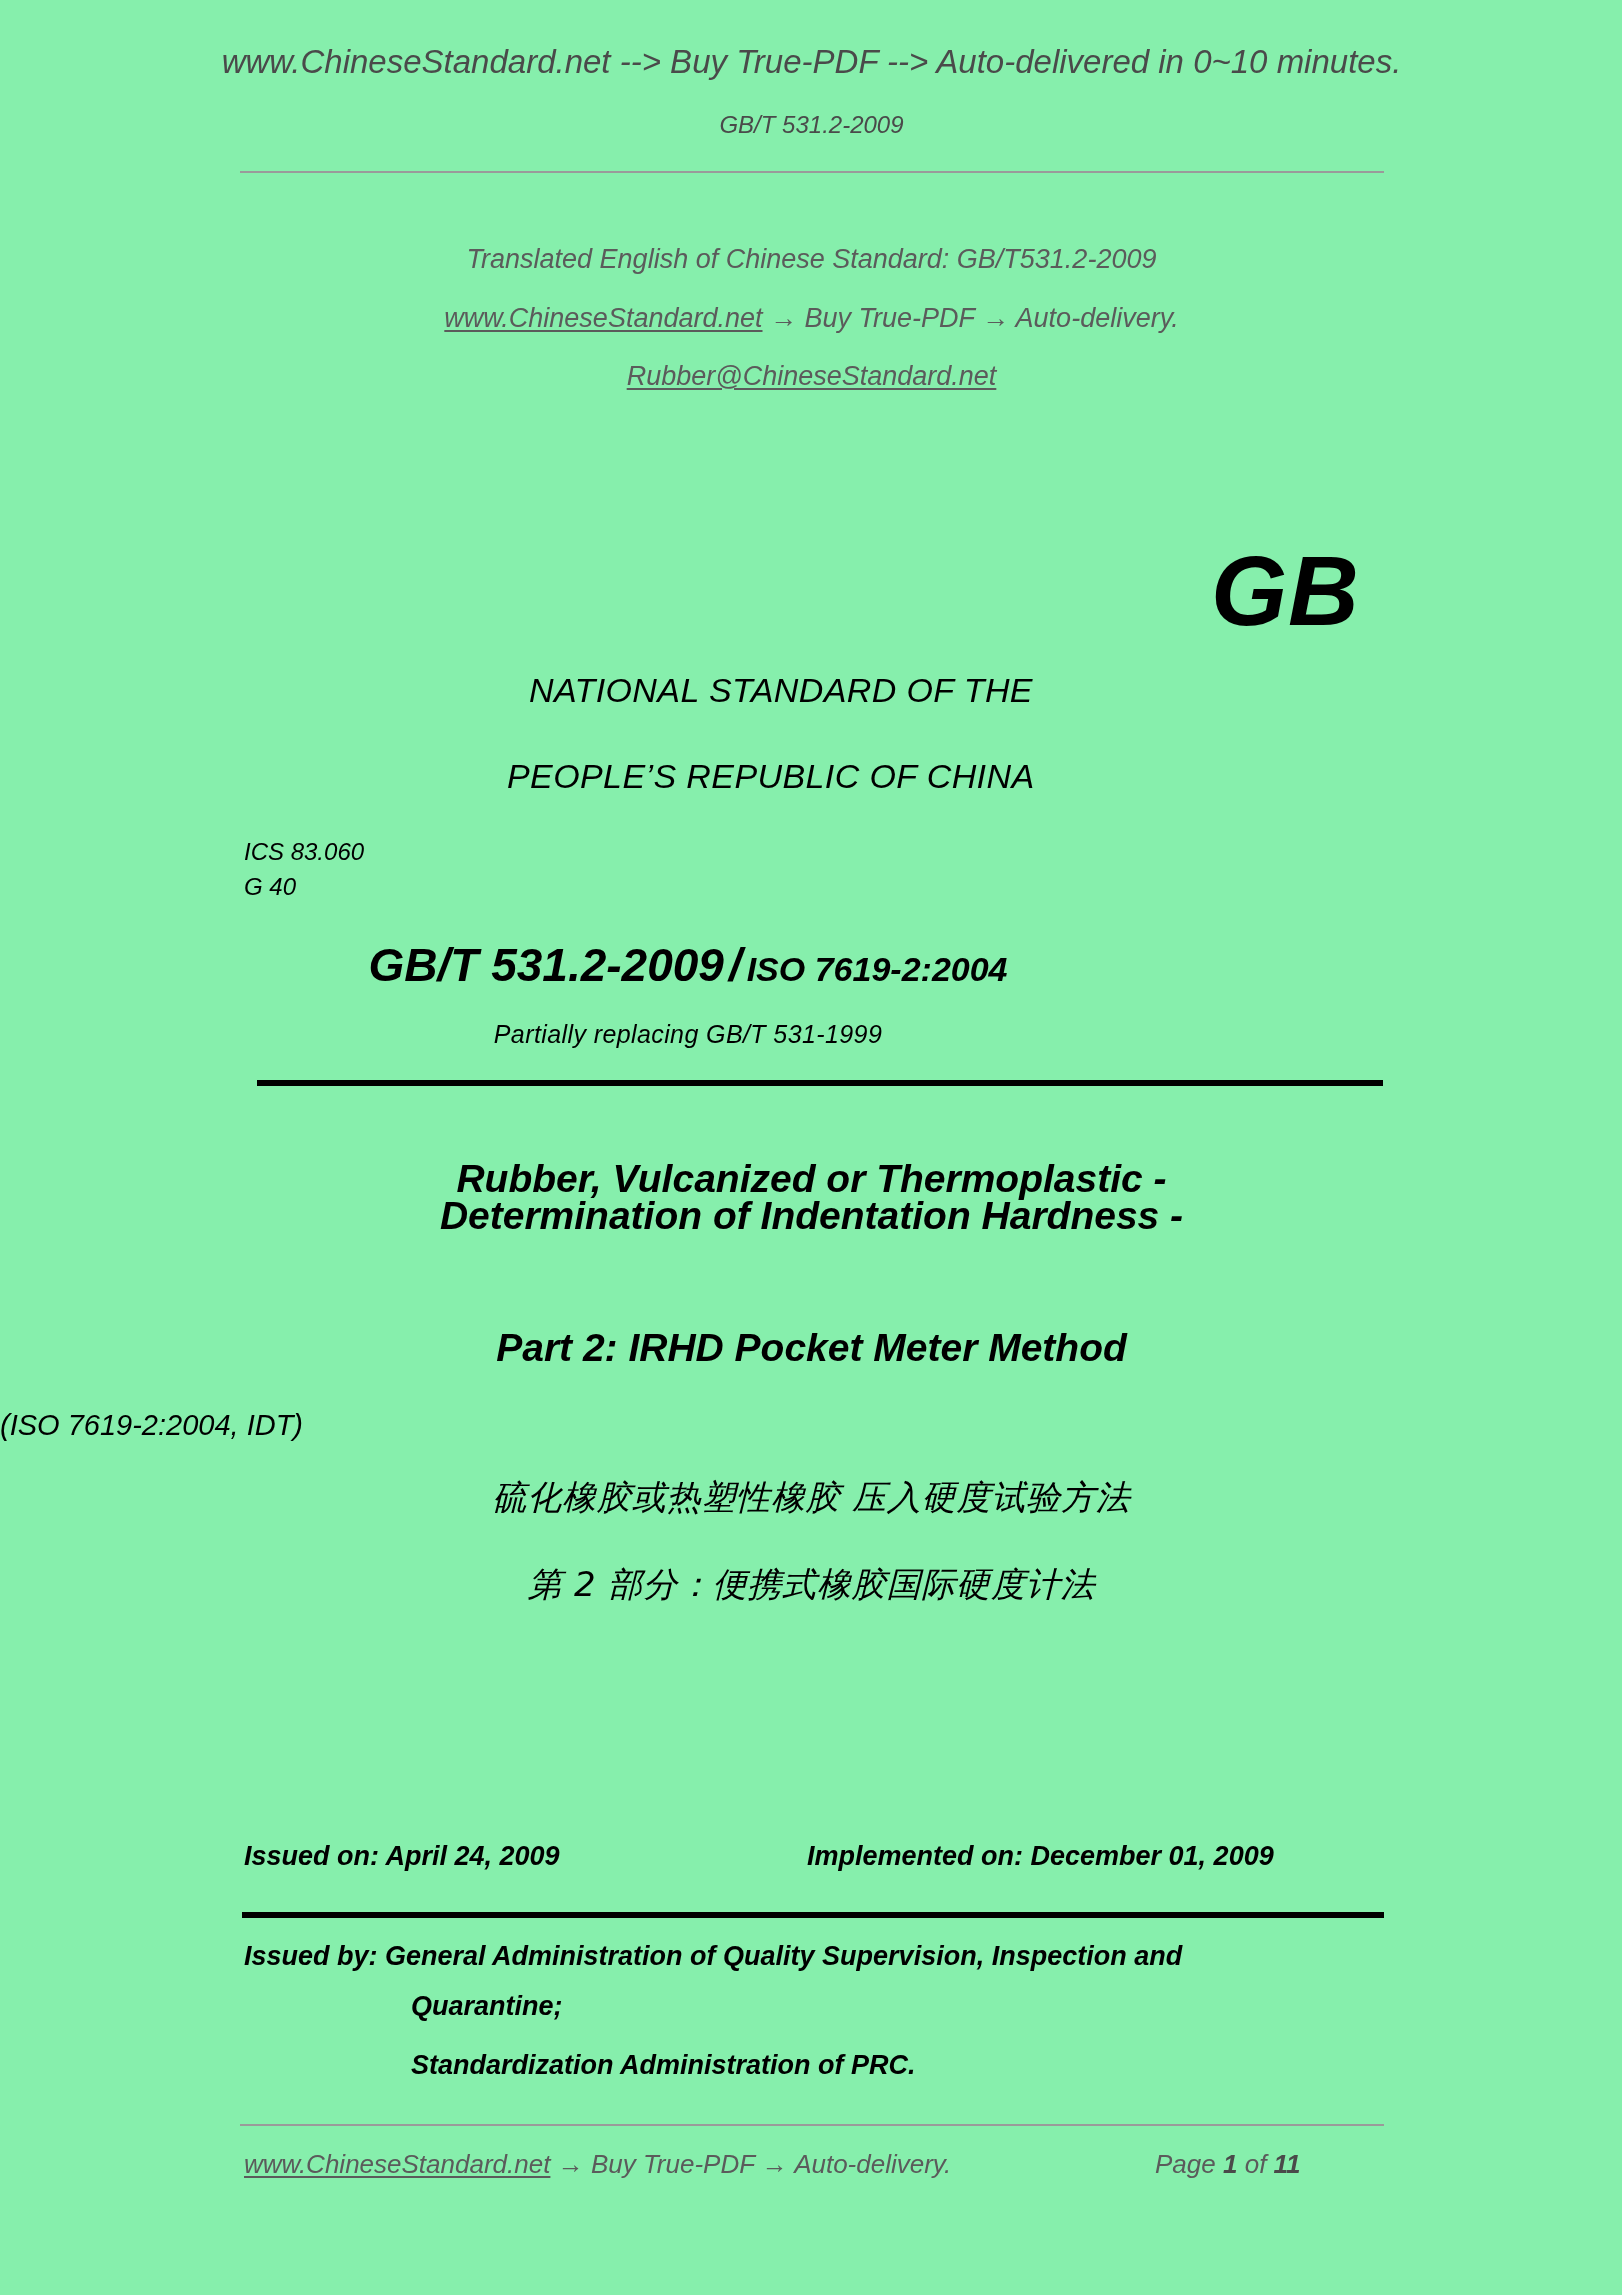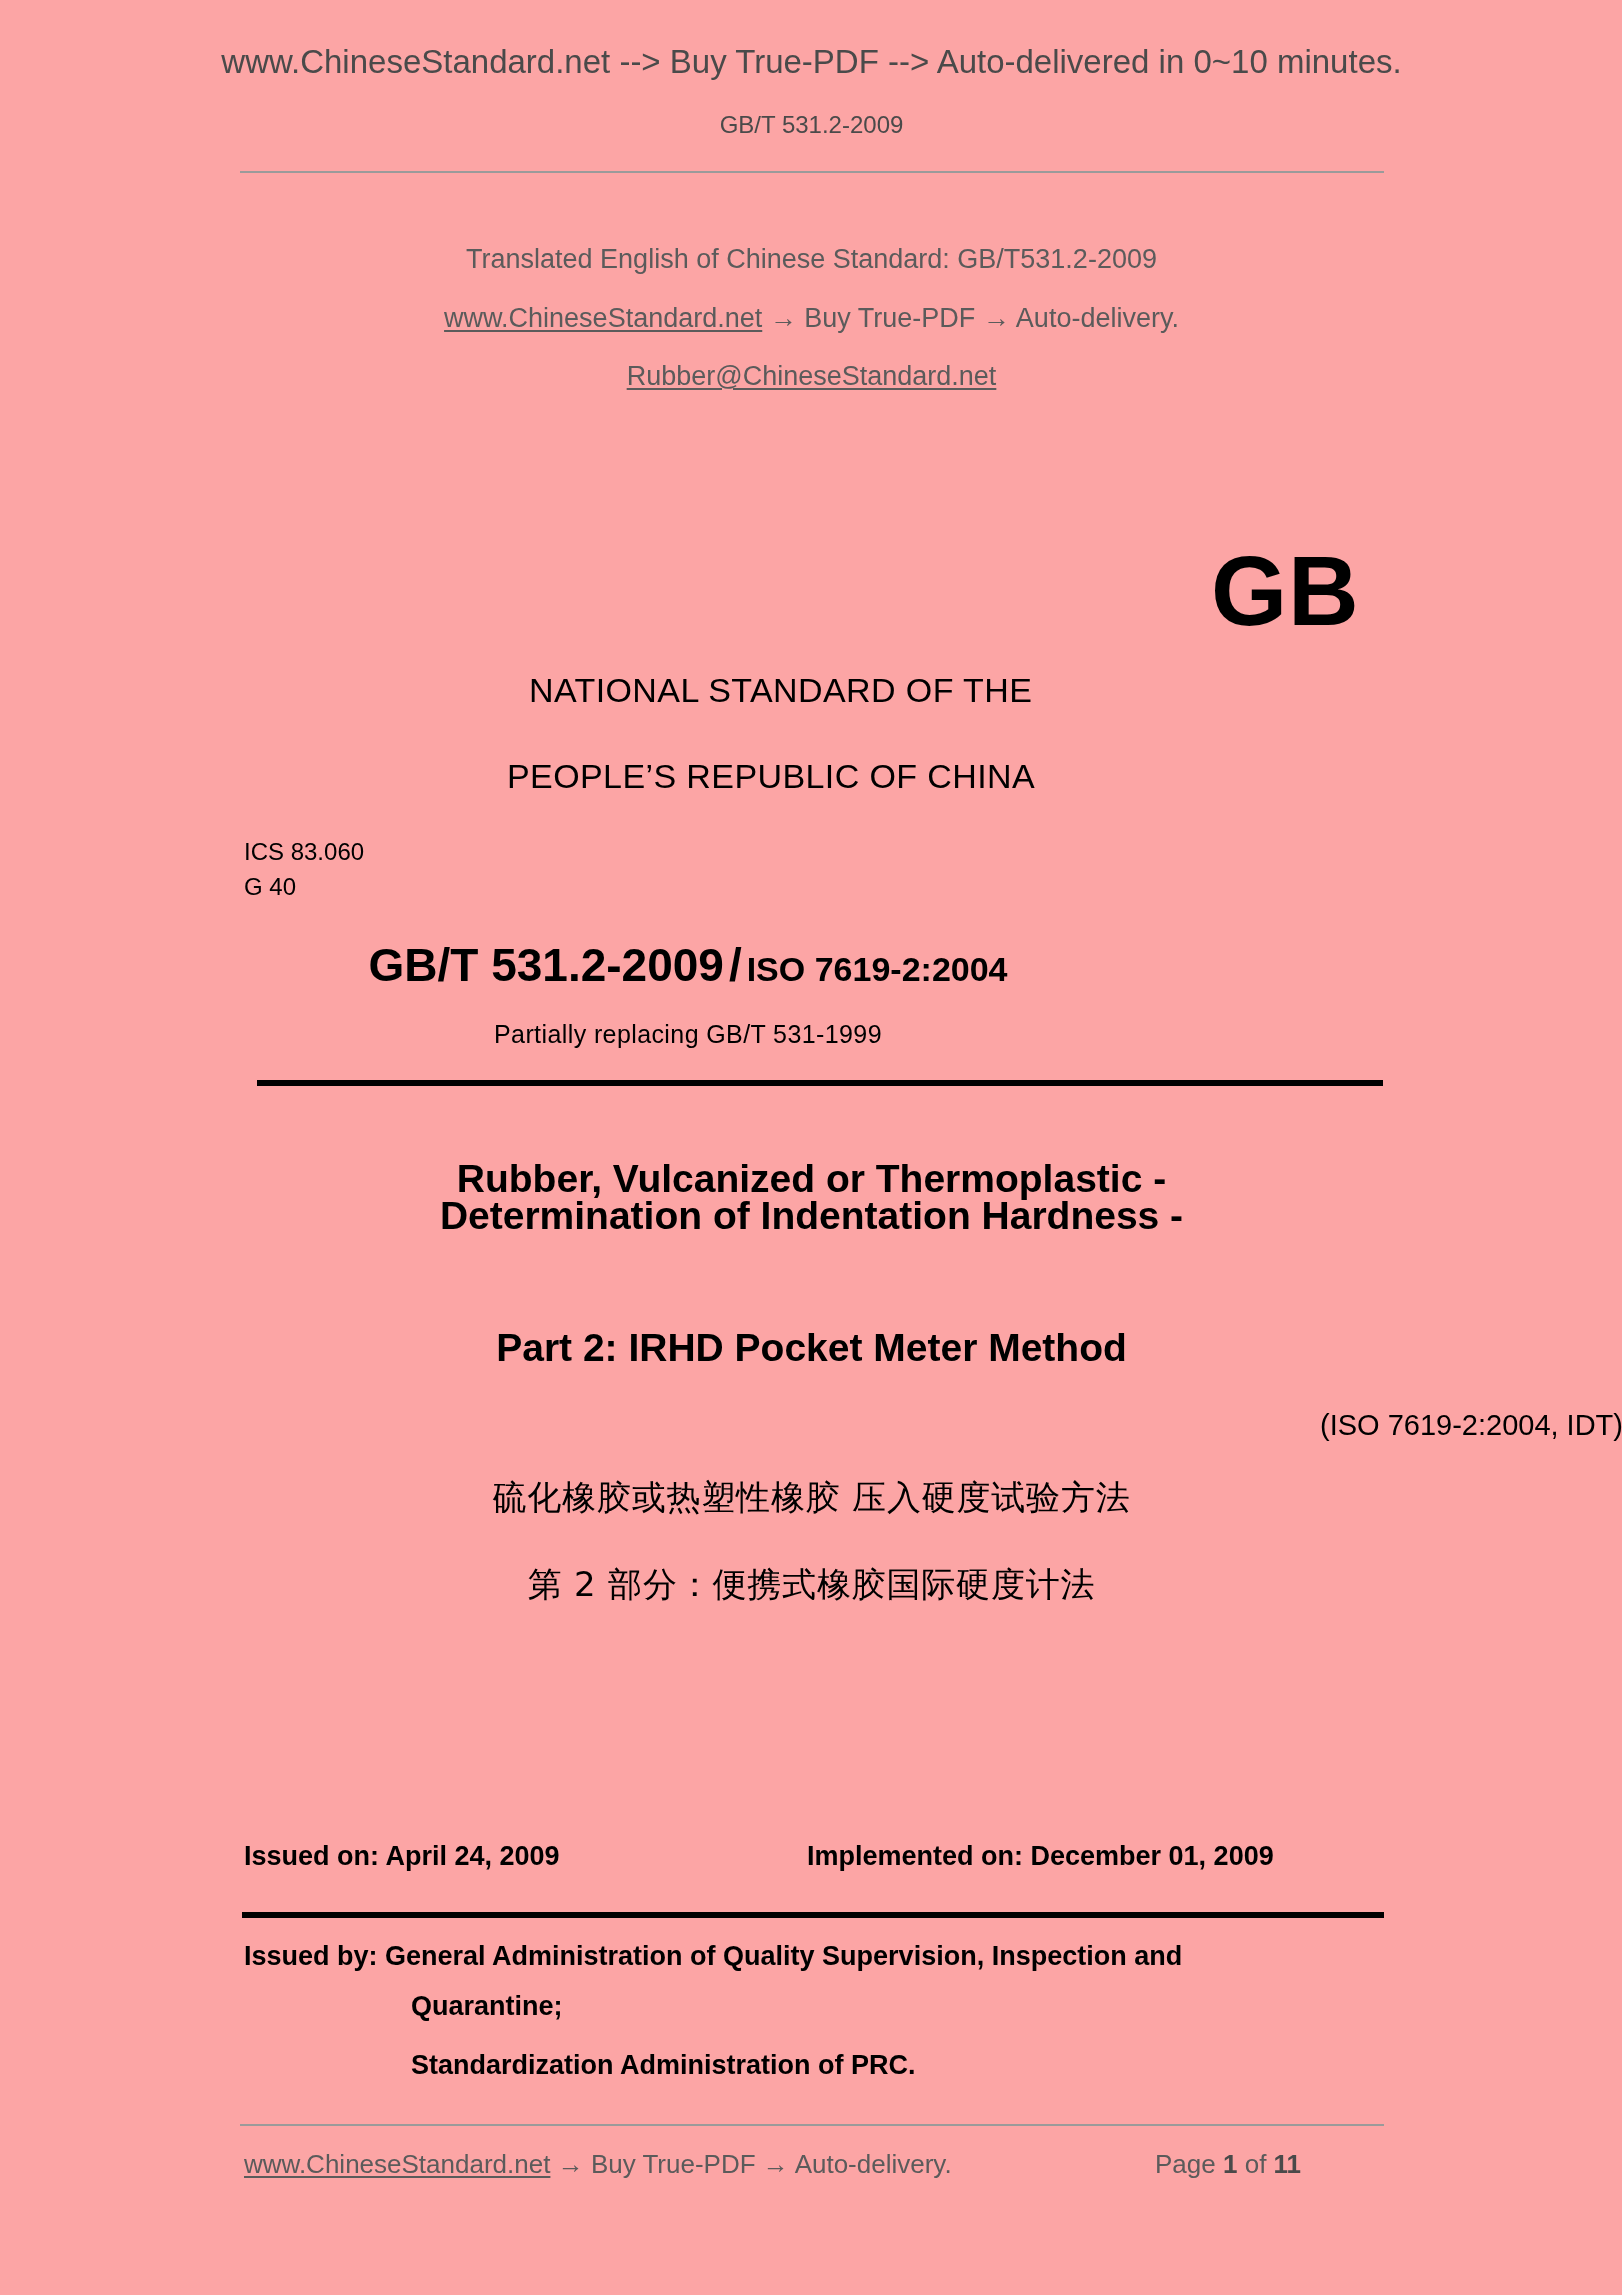--- a/index.html
+++ b/index.html
@@ -12,21 +12,22 @@
     width: 1623px;
     height: 2295px;
     position: relative;
     font-family: "Liberation Sans", "DejaVu Sans", sans-serif;
     color: #000000;
     overflow: hidden;
   }
   .page {
     position: absolute;
     inset: 0;
-    background: #fca5a5;
+    background: #86efac;
+    font-style: italic;
   }
 
   
   .abs { position: absolute; white-space: nowrap; }
 
   
   .promo-top {
     left: 0; right: 0;
     top: 43px;
     text-align: center;
@@ -155,24 +156,23 @@
     font-size: 39px;
     letter-spacing: 0px;
   }
   .t1 { top: 1157px; }
   .t2 { top: 1194px; }
   .t3 { top: 1326px; }
 
   .iso-ref {
     left: 0; right: 0;
     top: 1409px;
-    text-align: right;
+    text-align: left;
     font-size: 29px;
     font-weight: 400;
-    margin-left: 26px;
   }
 
   
   .cn-line {
     left: 0; right: 0;
     text-align: center;
     font-family: "DejaVu Sans", "Liberation Sans", sans-serif;
     font-size: 34px;
     font-weight: 400;
     letter-spacing: 0.8px;

